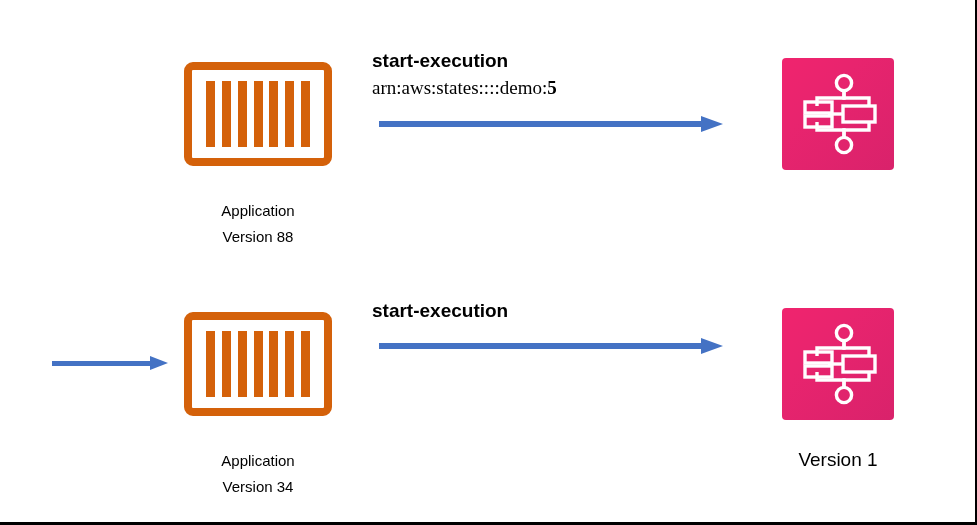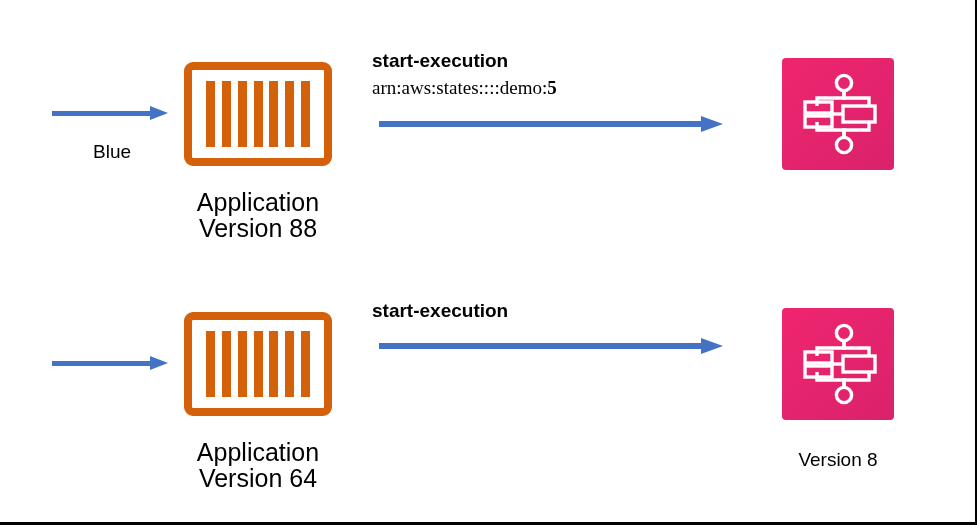--- a/index.html
+++ b/index.html
@@ -102,22 +102,22 @@
     align-items: center;
     padding: 0 7px;
   }
   .bars i {
     display: block;
     width: 9px;
     height: 66px;
     background: #D4610A;
   }
   .app-caption {
-    margin-top: 23px;
-    font-size: 25px;
+    margin-top: 32px;
+    font-size: 15px;
     color: #000000;
     line-height: 26px;
   }
 
   
   .invoke-group {
     position: absolute;
     left: 372px;
     top: 38px;
     width: 358px;
@@ -192,27 +192,20 @@
     line-height: 24px;
   }
 </style>
 </head>
 <body>
 
 <div id="canvas">
 
   <div class="flow-row row-blue">
 
-    <div class="source-group">
-      <div class="short-arrow">
-        <span class="shaft"></span>
-        <span class="head"></span>
-      </div>
-      <div class="source-label">Blue</div>
-    </div>
 
     <div class="app-group">
       <div class="container-icon">
         <div class="bars">
           <i></i>
             <i></i>
             <i></i>
             <i></i>
             <i></i>
             <i></i>
@@ -271,21 +264,21 @@
             <i></i>
             <i></i>
             <i></i>
             <i></i>
             <i></i>
             <i></i>
         </div>
       </div>
       <div class="app-caption">
         <div>Application</div>
-        <div>Version 64</div>
+        <div>Version 34</div>
       </div>
     </div>
 
     <div class="invoke-group">
       <div class="invoke-title">start-execution</div>
       <div class="long-arrow">
         <span class="shaft"></span>
         <span class="head"></span>
       </div>
     </div>
@@ -300,18 +293,18 @@
             <path d="M45 17.8 V25 H70 V33"></path>
             <path d="M18 49 V57 H45 V64.2"></path>
             <path d="M70 49 V57 H45 V64.2"></path>
             <path d="M29 41 H44"></path>
             <rect x="6" y="29" width="27" height="11"></rect>
             <rect x="6" y="43" width="27" height="11"></rect>
             <rect x="44" y="33" width="32" height="16"></rect>
           </g>
         </svg>
       </div>
-      <div class="target-caption">Version 8</div>
+      <div class="target-caption">Version 1</div>
     </div>
 
   </div>
 
 </div>
 
 </body></html>

